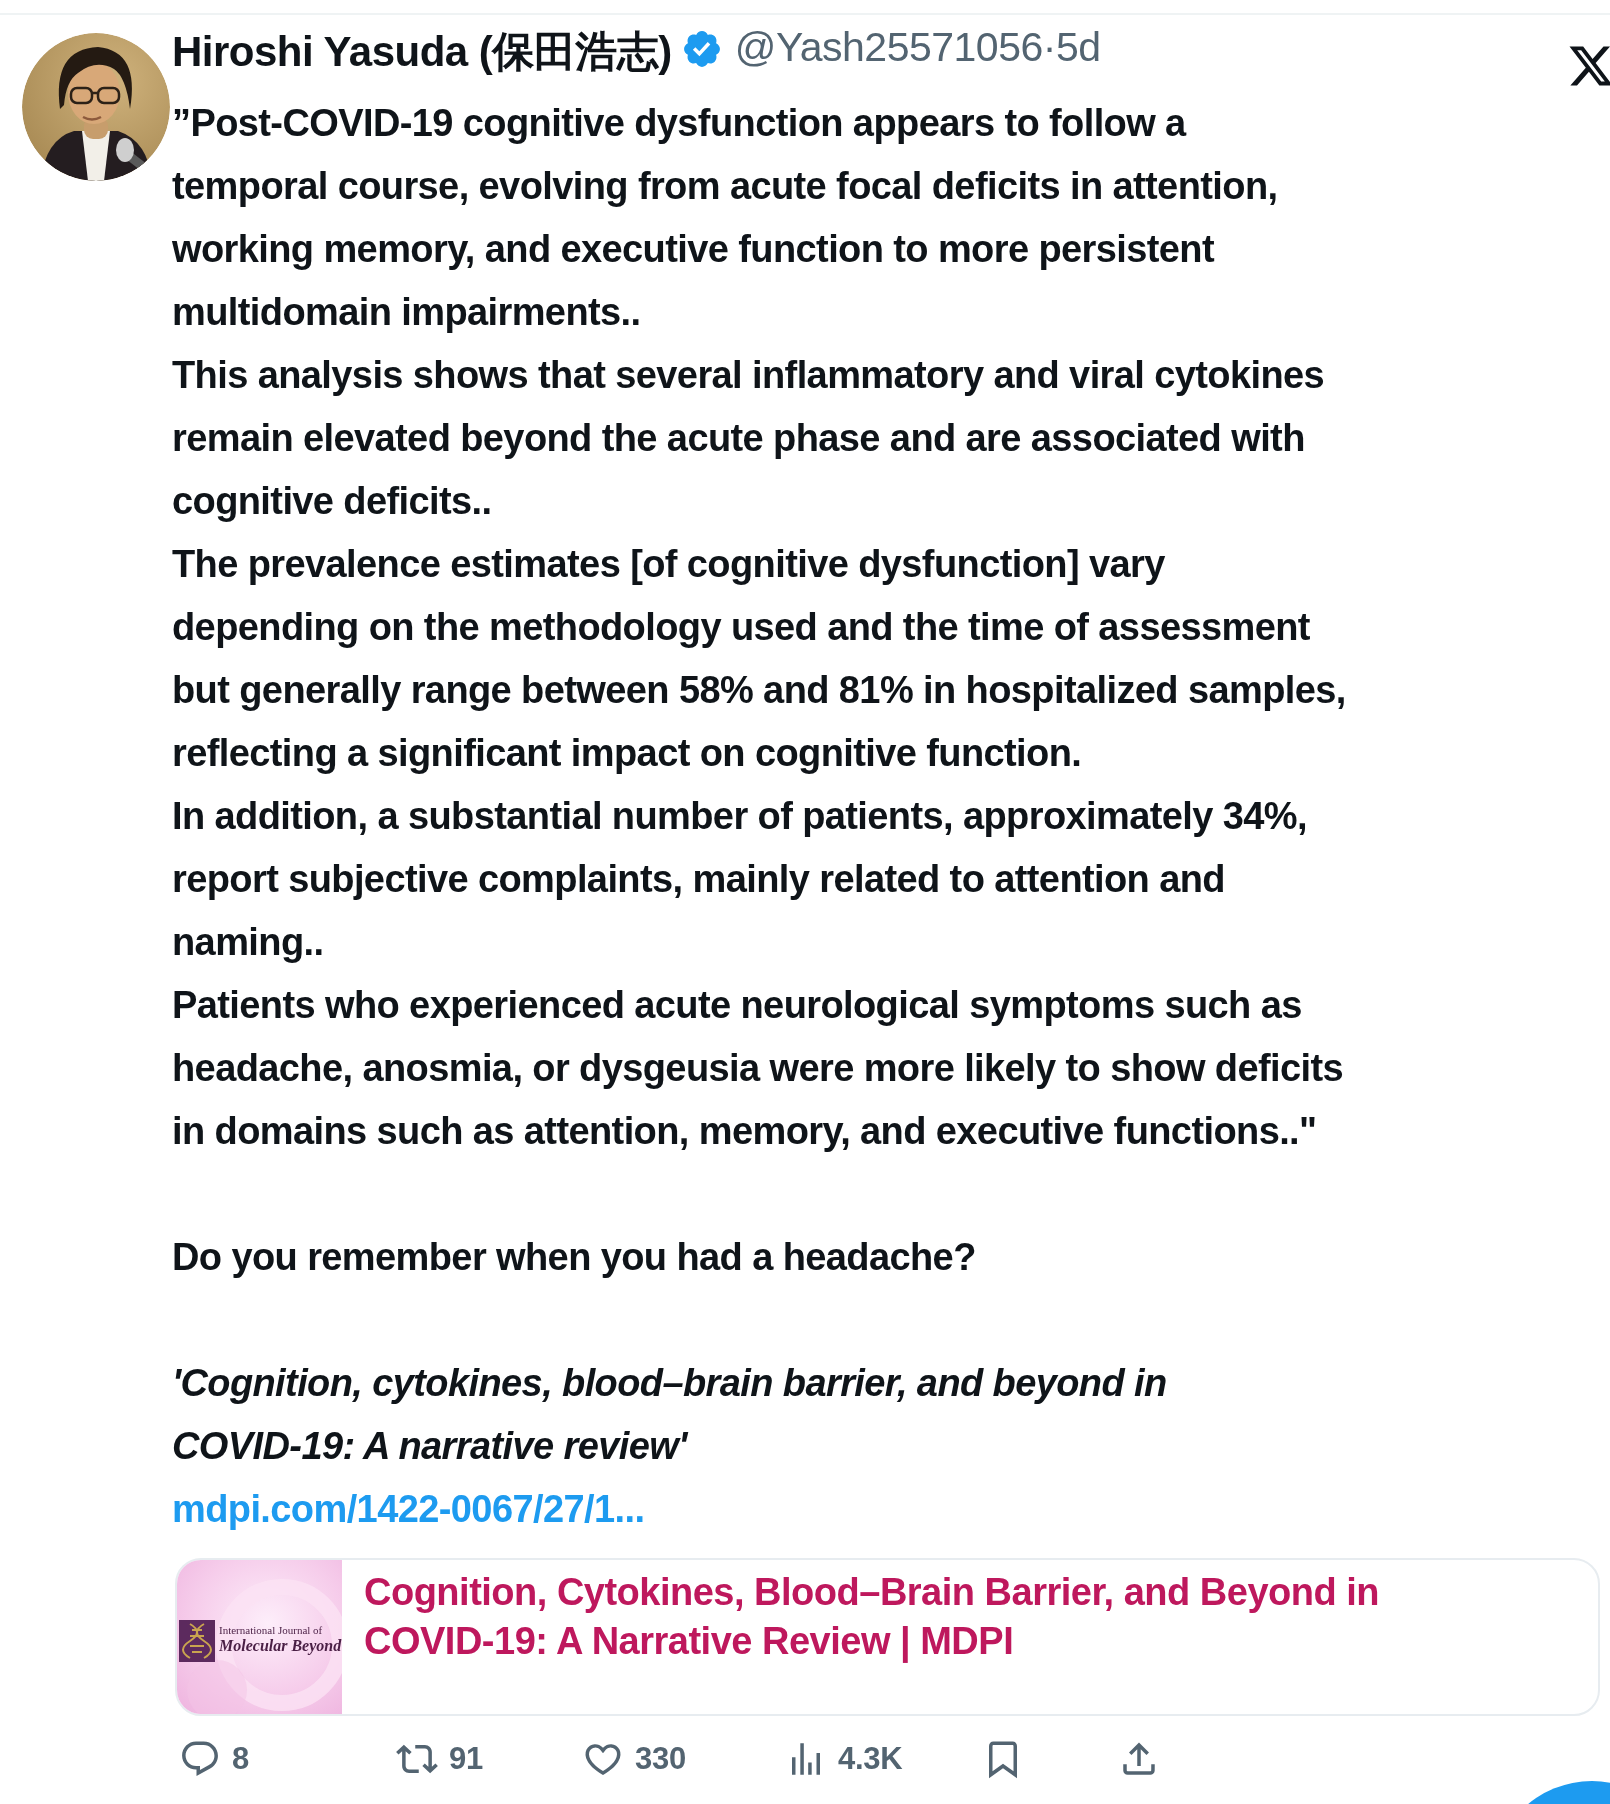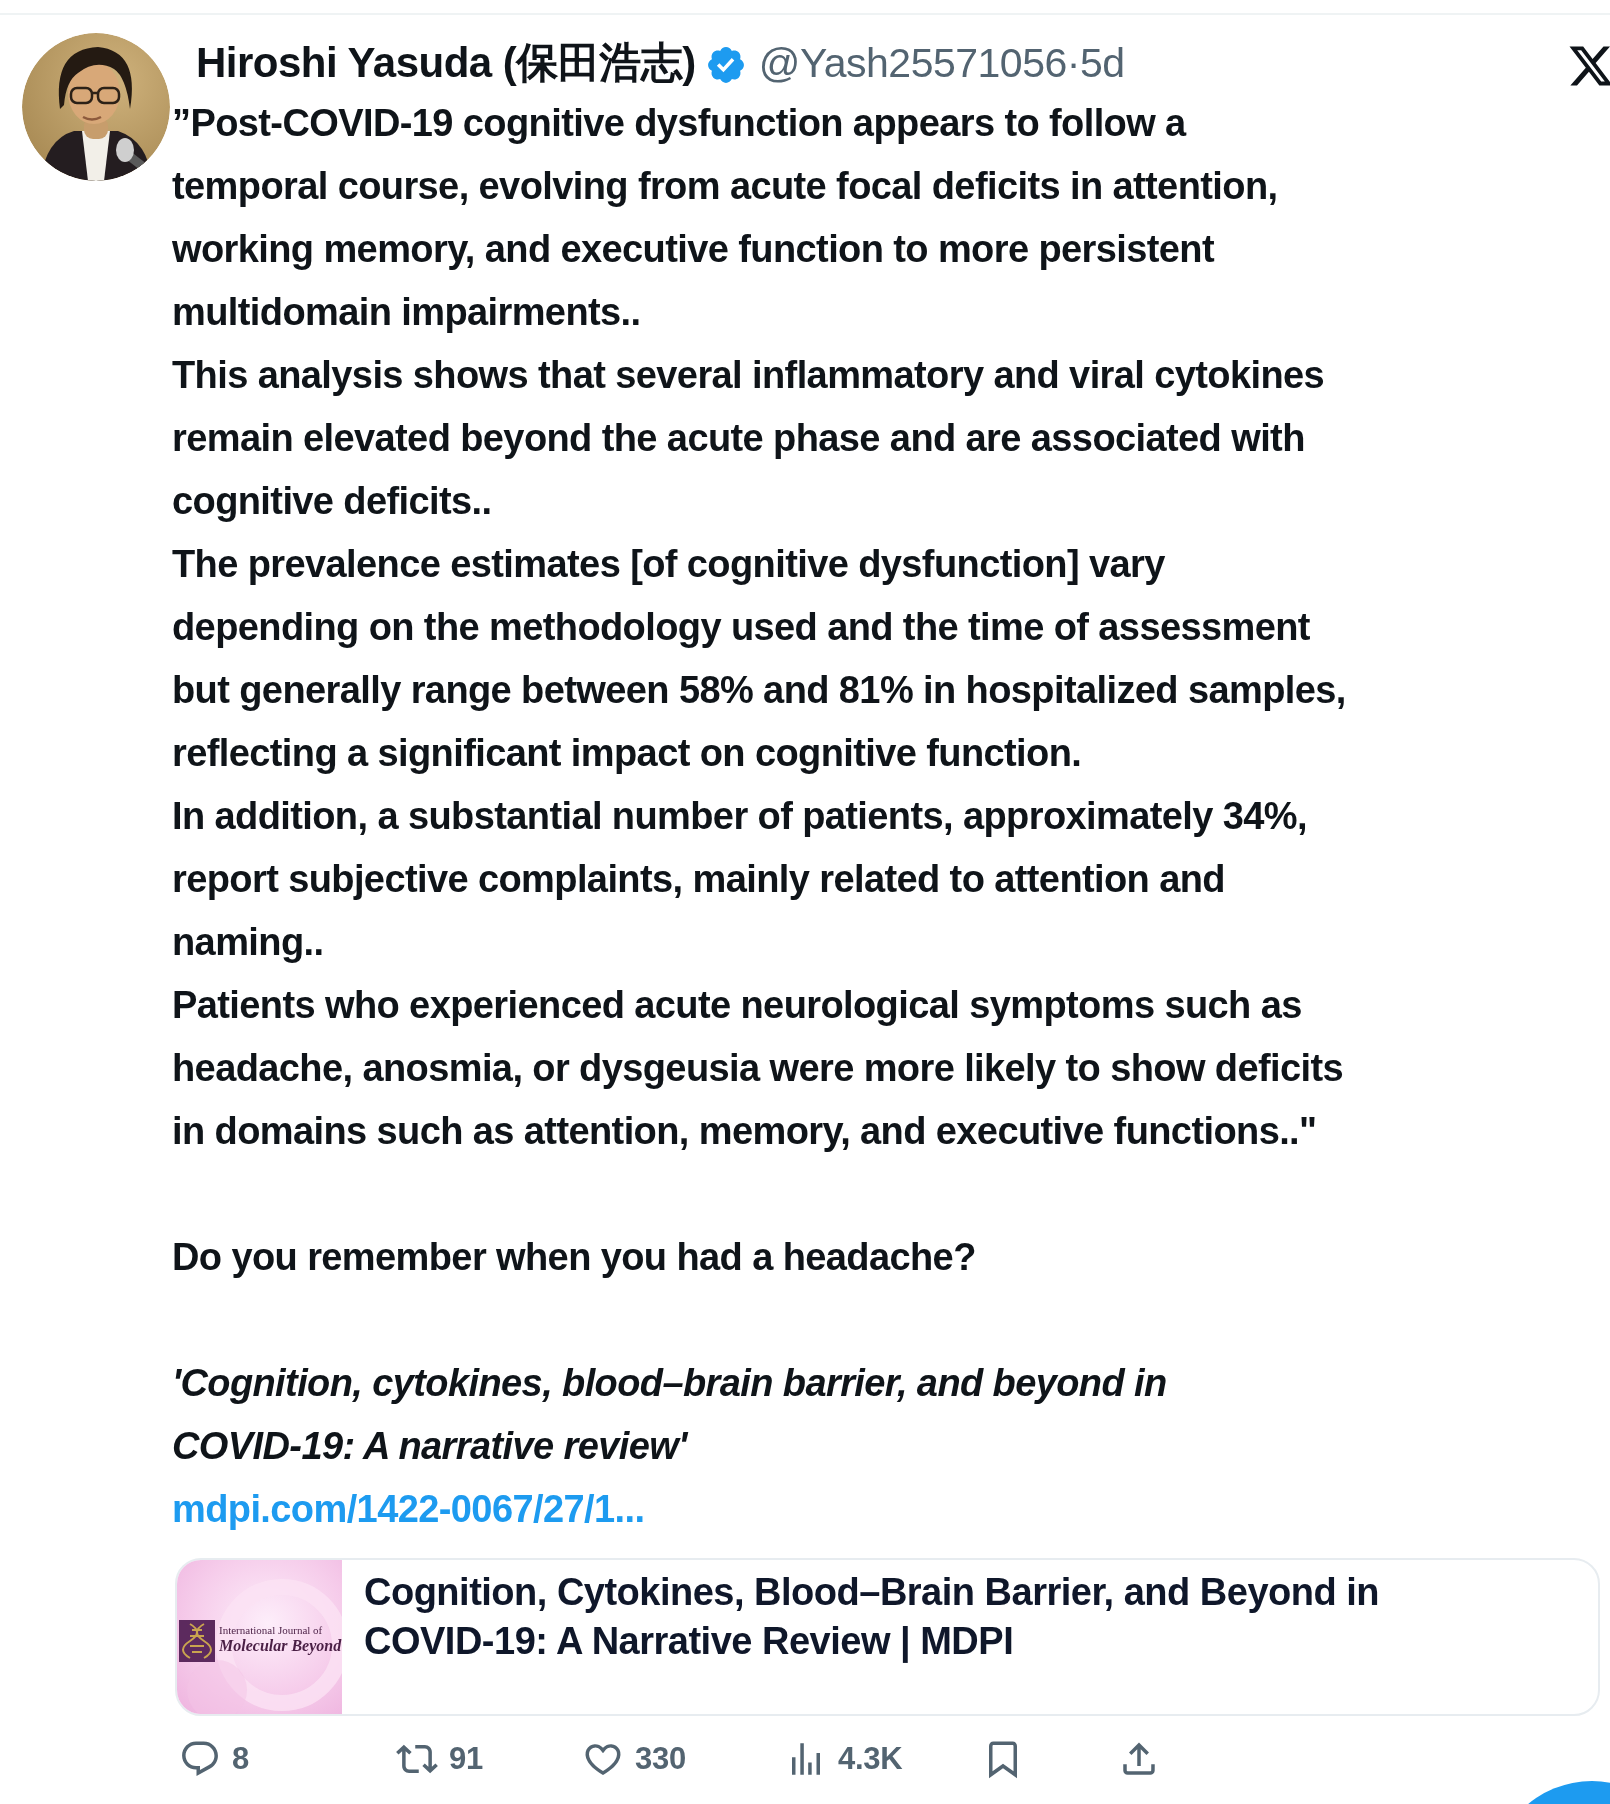--- a/index.html
+++ b/index.html
@@ -7,21 +7,21 @@
     position:relative;
     width:1610px;height:1804px;
     background:#ffffff;
     overflow:hidden;
     font-family:"Liberation Sans","DejaVu Sans",sans-serif;
     color:#0f1419;
   }
   .top-divider{position:absolute;left:0;top:13px;width:1610px;height:2px;background:#eff3f4;}
   .avatar{position:absolute;left:22px;top:33px;width:148px;height:148px;border-radius:50%;overflow:hidden;cursor:pointer;}
   .x-logo{position:absolute;left:1567px;top:42px;width:48px;height:48px;color:#0f1419;cursor:pointer;}
-  .header{position:absolute;left:172px;top:35px;display:flex;align-items:center;white-space:nowrap;margin-left:24px;}
+  .header{position:absolute;left:172px;top:24px;display:flex;align-items:flex-start;white-space:nowrap;}
   .display-name{font-size:42px;font-weight:800;letter-spacing:-0.5px;color:#0f1419;cursor:pointer;}
   .badge{width:42px;height:42px;margin-left:9px;margin-top:4px;flex:0 0 auto;}
   .handle-group{margin-left:12px;font-size:41px;font-weight:500;color:#536471;letter-spacing:-0.5px;cursor:pointer;}
   .tweet-text{
     position:absolute;left:172px;top:92px;width:1440px;
     font-size:38px;font-weight:700;line-height:63px;letter-spacing:-0.6px;color:#0f1419;
   }
   .tweet-text .tl{white-space:nowrap;height:63px;}
   .quote{margin:0 0 63px 0;}
   .question{white-space:nowrap;height:63px;margin:0 0 63px 0;}
@@ -39,21 +39,21 @@
     position:absolute;left:42px;top:64px;width:130px;
     font-family:"Liberation Serif","DejaVu Serif",serif;
     font-size:11px;color:#4a1f45;white-space:nowrap;overflow:hidden;
   }
   .thumb-journal-big{
     position:absolute;left:42px;top:77px;width:130px;
     font-family:"Liberation Serif","DejaVu Serif",serif;
     font-size:16px;font-weight:700;font-style:italic;color:#4a1f45;white-space:nowrap;overflow:hidden;
   }
   .card-body{flex:1;padding:8px 0 0 22px;overflow:hidden;}
-  .card-title{font-size:38px;font-weight:700;line-height:49px;letter-spacing:-0.5px;color:#0f172a;}
+  .card-title{font-size:38px;font-weight:700;line-height:49px;letter-spacing:-0.5px;color:#be185d;}
   .card-title .tl{white-space:nowrap;height:49px;}
   .card-domain{margin-top:16px;font-size:38px;font-weight:700;letter-spacing:-0.5px;color:#5b7083;white-space:nowrap;}
   
   .actions{position:absolute;left:0;top:1738px;width:1610px;height:56px;color:#536471;}
   .action{position:absolute;top:0;display:flex;align-items:center;gap:11px;cursor:pointer;color:#536471;}
   .action svg{width:42px;height:42px;fill:#536471;}
   .action .count{font-size:31px;font-weight:700;letter-spacing:-0.3px;color:#536471;}
   .a-reply{left:179px;} .a-repost{left:396px;} .a-like{left:582px;}
   .a-views{left:785px;text-align:right;} .a-bookmark{left:982px;} .a-share{left:1118px;}
   .fab-circle{position:absolute;left:1492px;top:1781px;width:200px;height:200px;border-radius:50%;background:#1d9bf0;cursor:pointer;}

